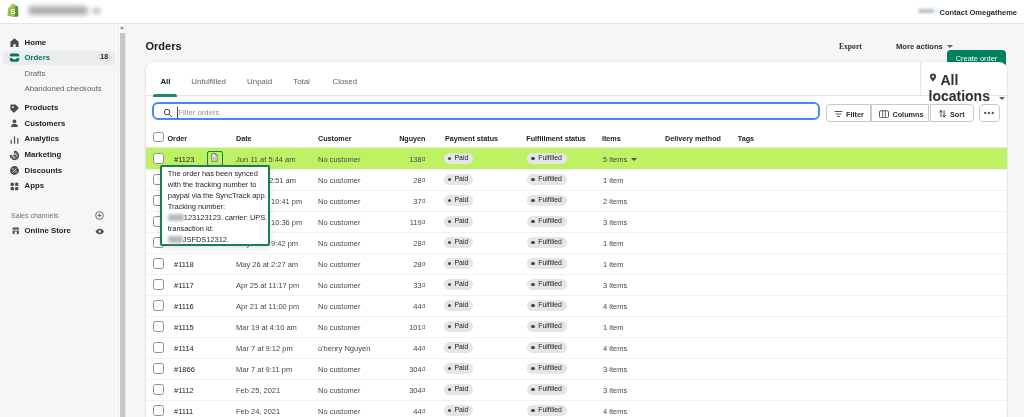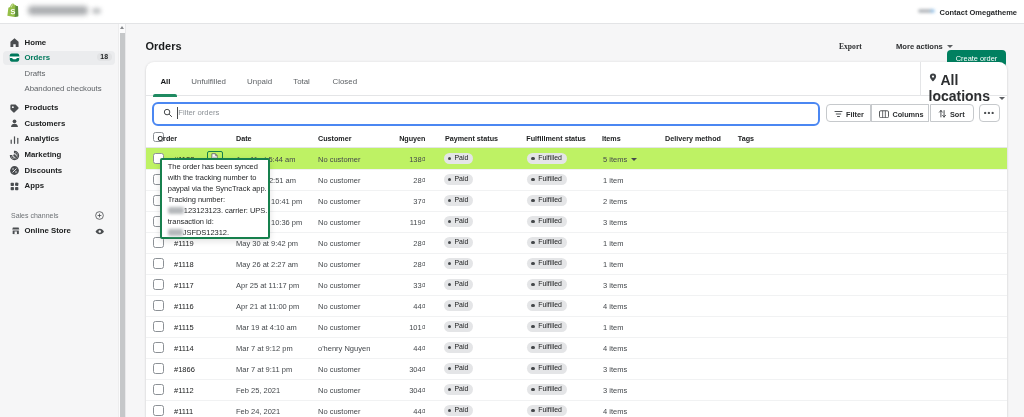--- a/index.html
+++ b/index.html
@@ -44,21 +44,21 @@
 
 #card { left:145.5px; top:62px; width:861px; height:356px; background:#fff; border-radius:8px 8px 0 0; box-shadow:0 0 3px rgba(0,0,0,.09), 0 1px 2px rgba(0,0,0,.12); }
 #tabs-border { position:absolute; left:0; top:32.5px; width:861px; height:1px; background:#e4e5e7; }
 .tab { position:absolute; top:15px; font-size:7.9px; color:#5d6165; }
 #tab-all { font-weight:700; color:#17191b; }
 #tab-underline { position:absolute; left:7.5px; top:31.5px; width:23.5px; height:3px; background:#1f8a61; border-radius:2px 2px 0 0; }
 #loc-divider { position:absolute; left:774.5px; top:0; width:1px; height:32.5px; background:#e4e5e7; }
 #loc { position:absolute; left:783px; top:10px; font-size:14px; font-weight:600; color:#2c2e30; }
 
 
-#filterinput { position:absolute; left:6.8px; top:39.5px; width:668px; height:24px; border:2px solid #4b87f2; border-radius:6px; background:#fff; }
+#filterinput { position:absolute; left:6.8px; top:39.5px; width:668px; height:18px; border:2px solid #4b87f2; border-radius:6px; background:#fff; }
 #filterinput .ph { position:absolute; left:24px; top:4.5px; font-size:7.7px; color:#8c9196; }
 #filterinput .cur { position:absolute; left:23px; top:3.5px; width:1px; height:12px; background:#46484a; }
 .fbtn { position:absolute; top:42px; height:17.5px; background:#fff; border:1px solid #c6c9cc; font-size:7.3px; font-weight:600; color:#2c2e30; }
 #fb1 { left:680.1px; width:45.8px; border-radius:4px 0 0 4px; }
 #fb2 { left:725.9px; width:58.1px; }
 #fb3 { left:784px; width:44.4px; border-radius:0 4px 4px 0; }
 #fb4 { left:833px; width:21px; border-radius:4px; }
 .fbtn .t { position:absolute; top:4.6px; }
 .dots { letter-spacing:1px; font-size:8px; color:#45484b; }
 
@@ -74,21 +74,21 @@
 .c-cust { position:absolute; left:172.5px; top:6.6px; color:#44484c; }
 .c-total { position:absolute; left:222px; top:6.6px; width:58px; text-align:right; color:#44484c; }
 .c-items { position:absolute; left:457.5px; top:6.6px; color:#44484c; }
 .badge { position:absolute; top:5.2px; height:10.5px; background:#e4e5e7; border-radius:6px; font-size:6.9px; color:#202223; padding:0 5px 0 11px; line-height:10.8px; }
 .badge i { position:absolute; left:4px; top:3.5px; width:3.6px; height:3.6px; background:#45484b; border-radius:50%; }
 .b-pay { left:298px; }
 .b-ful { left:381.7px; }
 
 
 #iconbox { left:207px; top:150.5px; width:16px; height:15.5px; border:1.6px solid #17804d; border-radius:2px; z-index:9; }
-#tooltip { left:159.5px; top:158px; width:110.5px; height:81px; background:#fff; border:2px solid #17804d; border-radius:2px; z-index:10; box-shadow:0 2px 6px rgba(0,0,0,.12); }
+#tooltip { left:159.5px; top:165px; width:110.5px; height:81px; background:#fff; border:2px solid #17804d; border-radius:2px; z-index:10; box-shadow:0 2px 6px rgba(0,0,0,.12); }
 #tooltip .tx { position:absolute; left:6.3px; top:0.6px; width:102px; font-size:7.5px; line-height:11.05px; color:#26282a; letter-spacing:-.05px; white-space:nowrap;}
 .blur1 { display:inline-block; width:16px; height:7px; background:#b6b9bc; border-radius:2px; filter:blur(1.5px); vertical-align:-1px; }
 </style>
 </head>
 <body>
 
 <div id="topbar" class="abs">
   <svg class="abs" style="left:6.5px;top:2.5px" width="13.5" height="16.5" viewBox="0 0 27 33">
     <path d="M21.9 6.7c0-.2-.2-.3-.4-.3l-2.5-.2-1.9-1.9c-.2-.2-.6-.1-.7-.1l-1 .3C14.8 2.7 13.8 1 12 1 9 1 6.9 4.7 6.2 8.1l-2.6.8c-.8.3-.8.3-.9 1L.7 25.4 14.9 28l7.7-1.7S22 6.9 21.9 6.7z" fill="#95BF47"></path>
     <path d="M21.5 6.4l-2.5-.2s-1.7-1.7-1.9-1.9c-.1-.1-.2-.1-.3-.1L15.5 28l7.1-1.7L22 6.7c0-.2-.3-.3-.5-.3z" fill="#5E8E3E"></path>
@@ -251,21 +251,21 @@
         </g>
       </svg>
     <span class="t" style="left:19.5px">Sort</span>
   </div>
   <div class="fbtn" id="fb4">
       <span class="t dots" style="left:4.2px;top:3.2px">•••</span>
     </div>
 
   <div id="thead">
     <div class="chk" style="left:7.5px;top:4.3px"></div>
-    <div class="hc" style="left:12px">Order</div>
+    <div class="hc" style="left:22px">Order</div>
     <div class="hc" style="left:90.5px">Date</div>
     <div class="hc" style="left:172.5px">Customer</div>
     <div class="hc" style="left:222px;width:58px;text-align:right">Nguyen</div>
     <div class="hc" style="left:299.4px">Payment status</div>
     <div class="hc" style="left:380.8px">Fulfillment status</div>
     <div class="hc" style="left:456.4px">Items</div>
     <div class="hc" style="left:519.5px">Delivery method</div>
     <div class="hc" style="left:592.3px">Tags</div>
   </div>
   <div id="rows">

